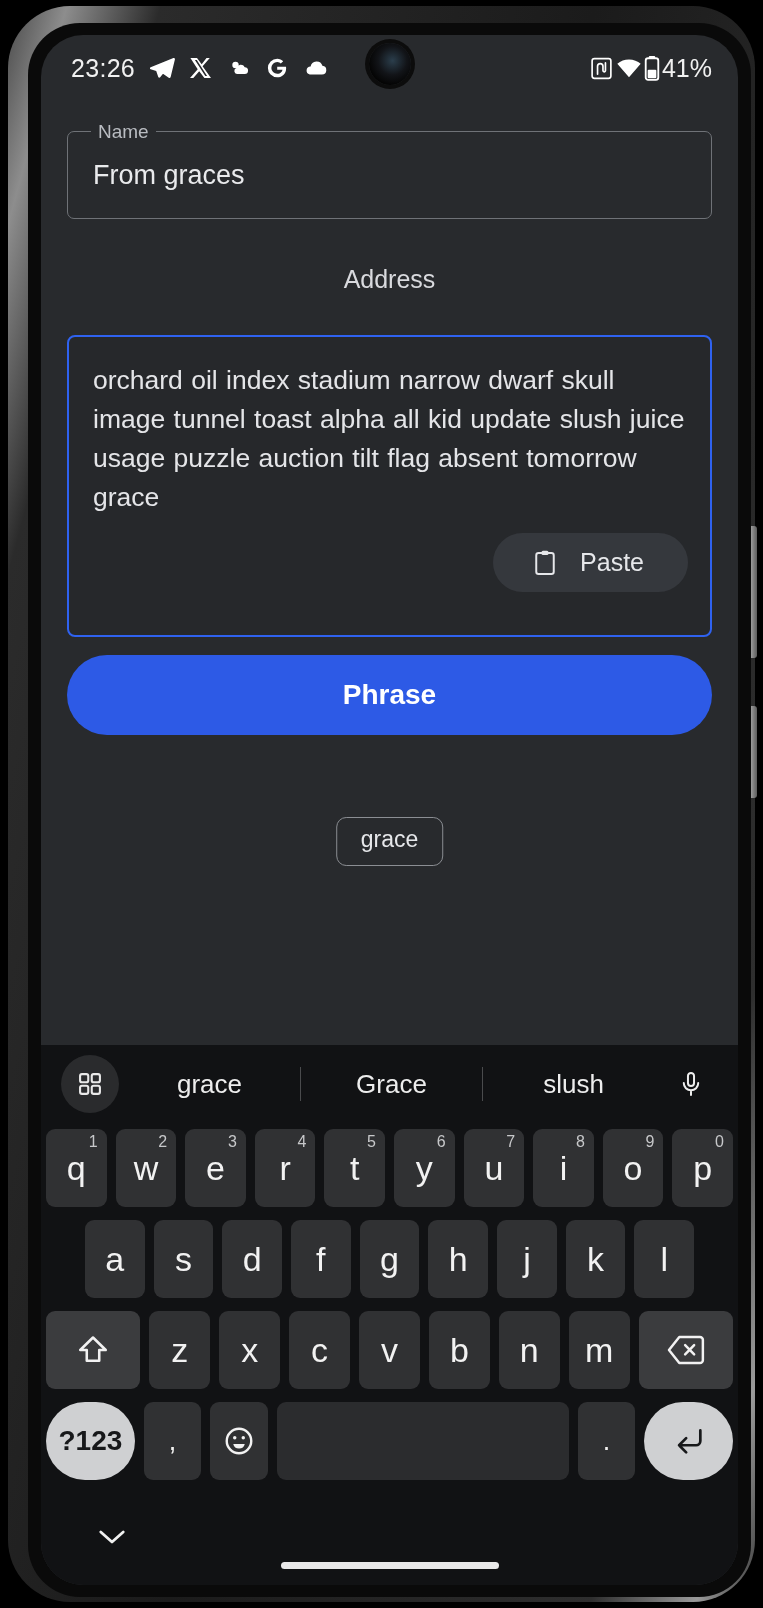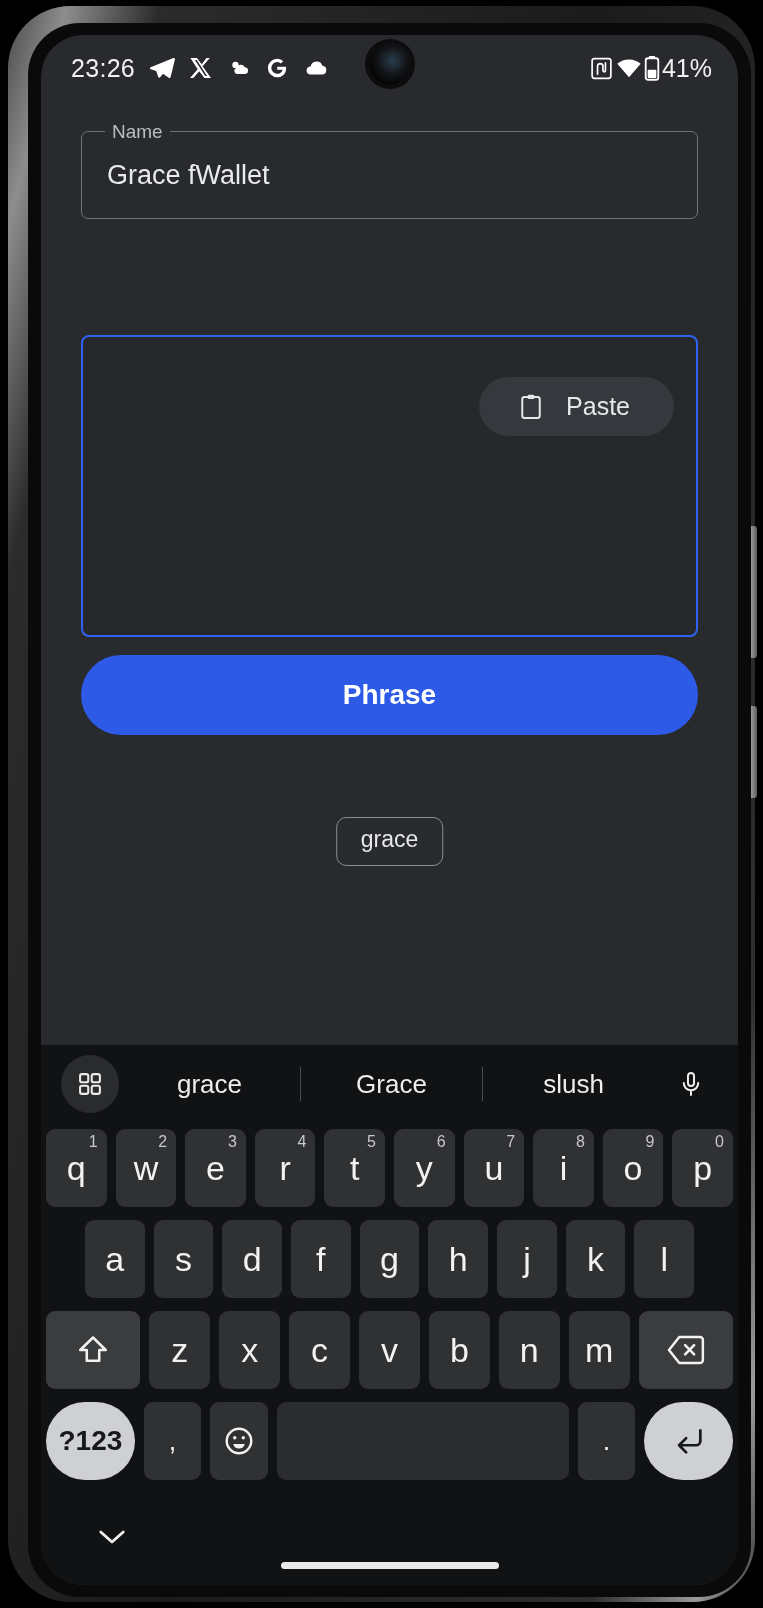--- a/index.html
+++ b/index.html
@@ -79,21 +79,21 @@
   .appbar-title {
     position: absolute; left:0; right:0;
     text-align: center;
     font-size: 31px;
     color: #e8e8ea;
     font-weight: 400;
     pointer-events: none;
   }
 
   
-  .content { padding: 0 40px; }
+  .content { padding: 0 26px; }
 
   
   .name-field {
     position: relative;
     margin-top: 38px;
     height: 88px;
     border: 1px solid #6f7277;
     border-radius: 7px;
   }
   .name-label {
@@ -318,27 +318,29 @@
         </span>
         <span class="status-battery-pct">41%</span>
       </div>
     </div>
 
 
     <div class="content">
 
       <div class="name-field">
         <span class="name-label">Name</span>
-        <span class="name-value" title="Name">Grace fWallet</span>
+        <span class="name-value" title="Name">From graces</span>
       </div>
 
       <div class="tabs">
+        <div class="tab">Address</div>
       </div>
 
       <div class="phrase-box">
+        <div class="phrase-text" title="Enter your recovery phrase">orchard oil index stadium narrow dwarf skull image tunnel toast alpha all kid update slush juice usage puzzle auction tilt flag absent tomorrow grace</div>
         <div class="paste-row">
           <div class="paste-btn">
             <span class="ico">
               <svg width="28" height="28" viewBox="0 0 24 24">
                 <rect x="4.5" y="3.5" width="15" height="18" rx="2" fill="none" stroke="#e6e7ea" stroke-width="1.7"></rect>
                 <rect x="9" y="1.6" width="6" height="3.6" rx="1.3" fill="#e6e7ea"></rect>
               </svg>
             </span>
             <span class="paste-label">Paste</span>
           </div>

